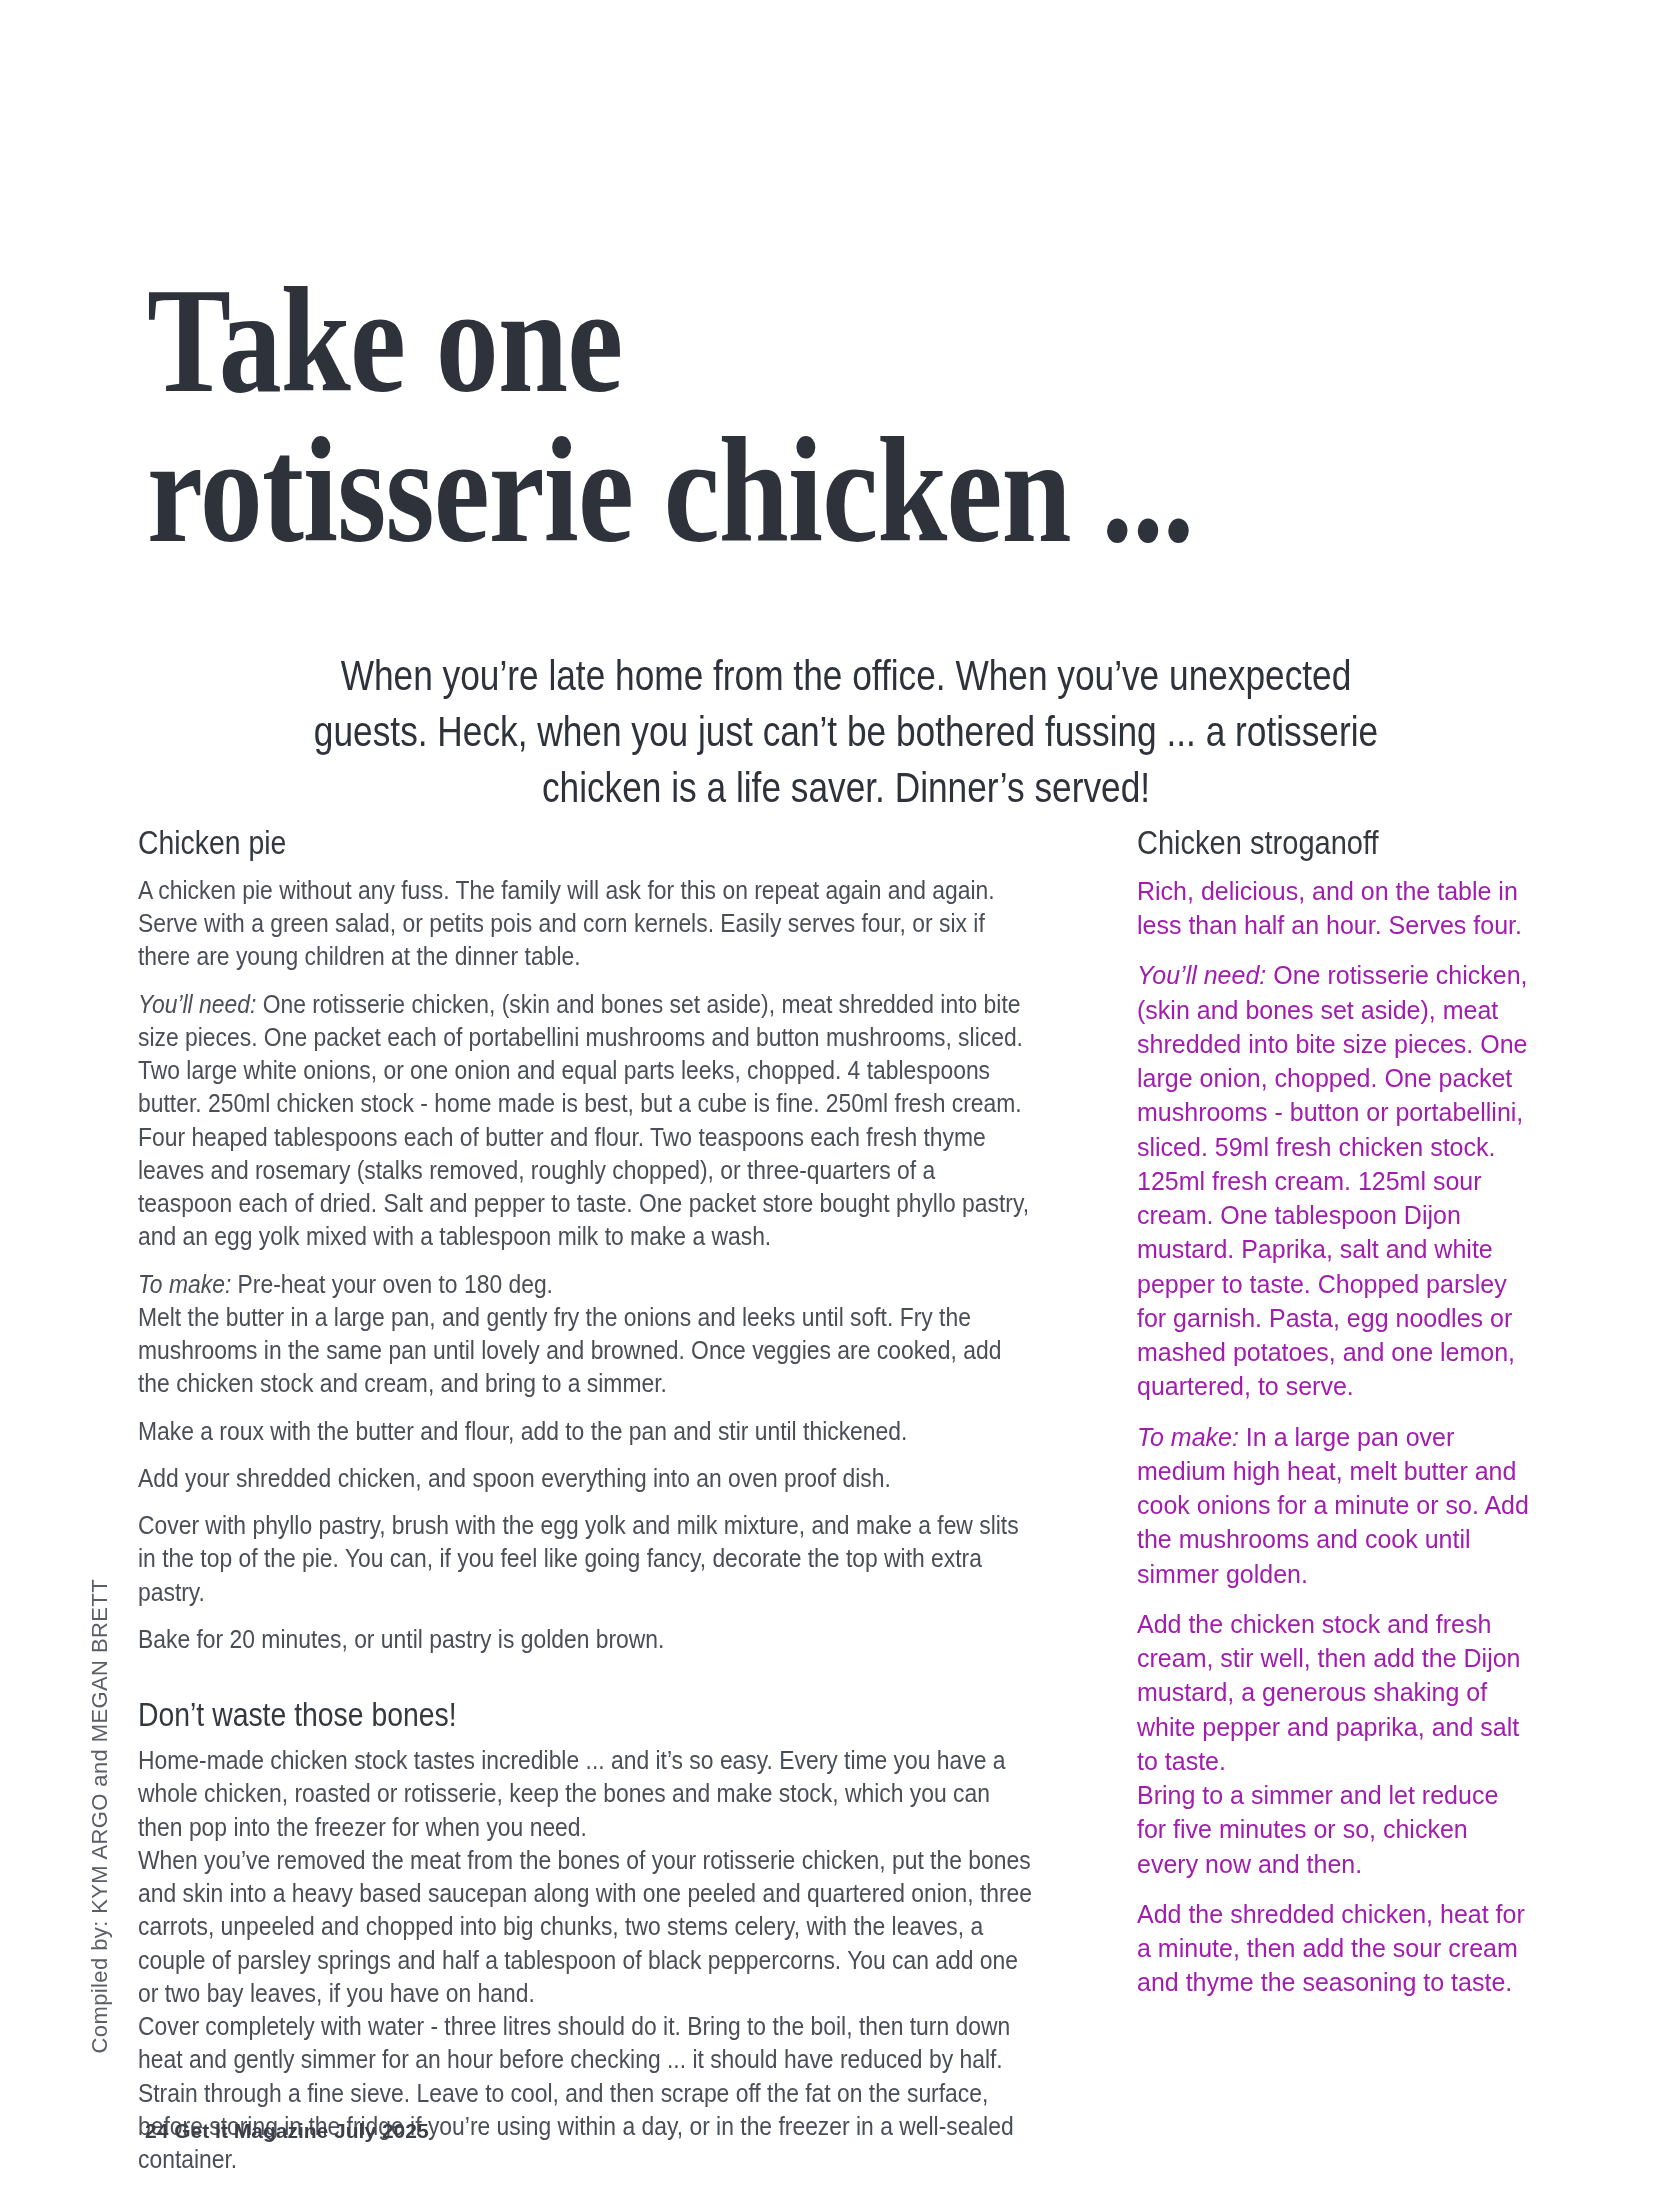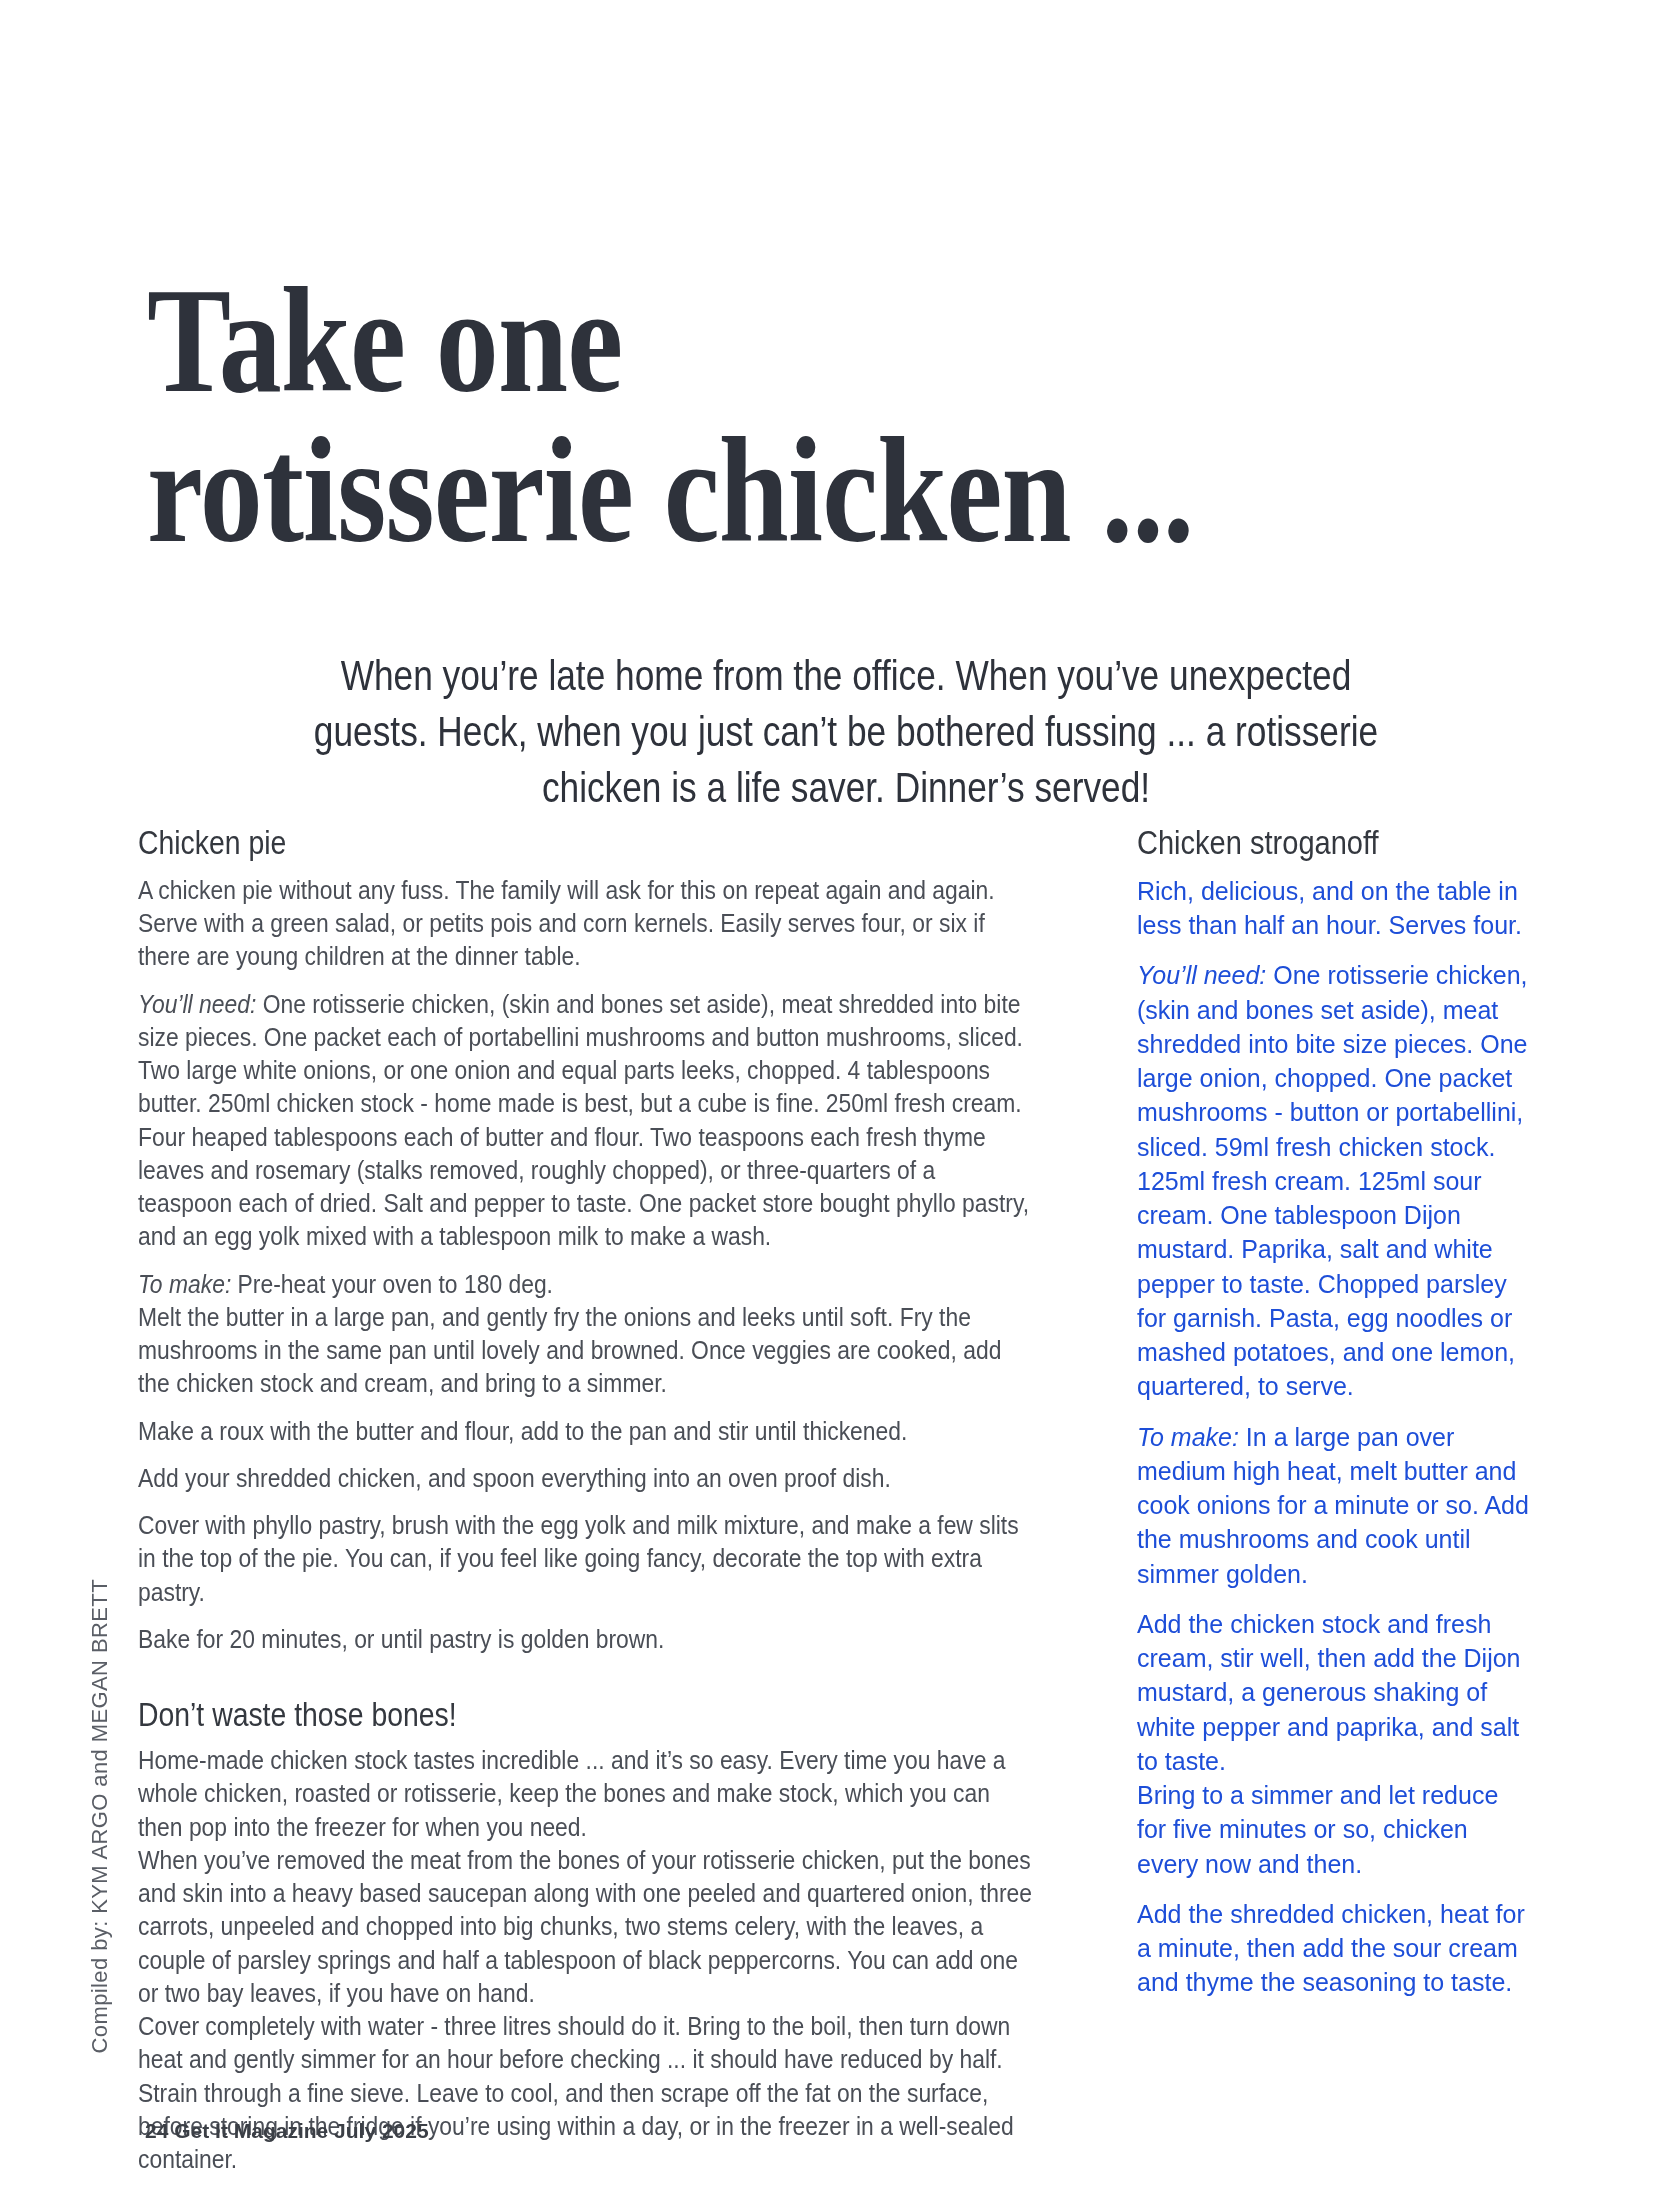--- a/index.html
+++ b/index.html
@@ -105,21 +105,21 @@
     transform-origin: left top;
     width: 109%;
   }
   .col-left p.tight { margin-bottom: 0; }
 
   
   .col-right p {
     margin: 0 0 16px 0;
     font-size: 25px;
     line-height: 1.37;
-    color: #1d4ed8;
+    color: #a21caf;
   }
   .col-right p.tight { margin-bottom: 0; }
 
   .lead-in {
     font-style: italic;
   }
 
   
   .credit {
     position: absolute;

